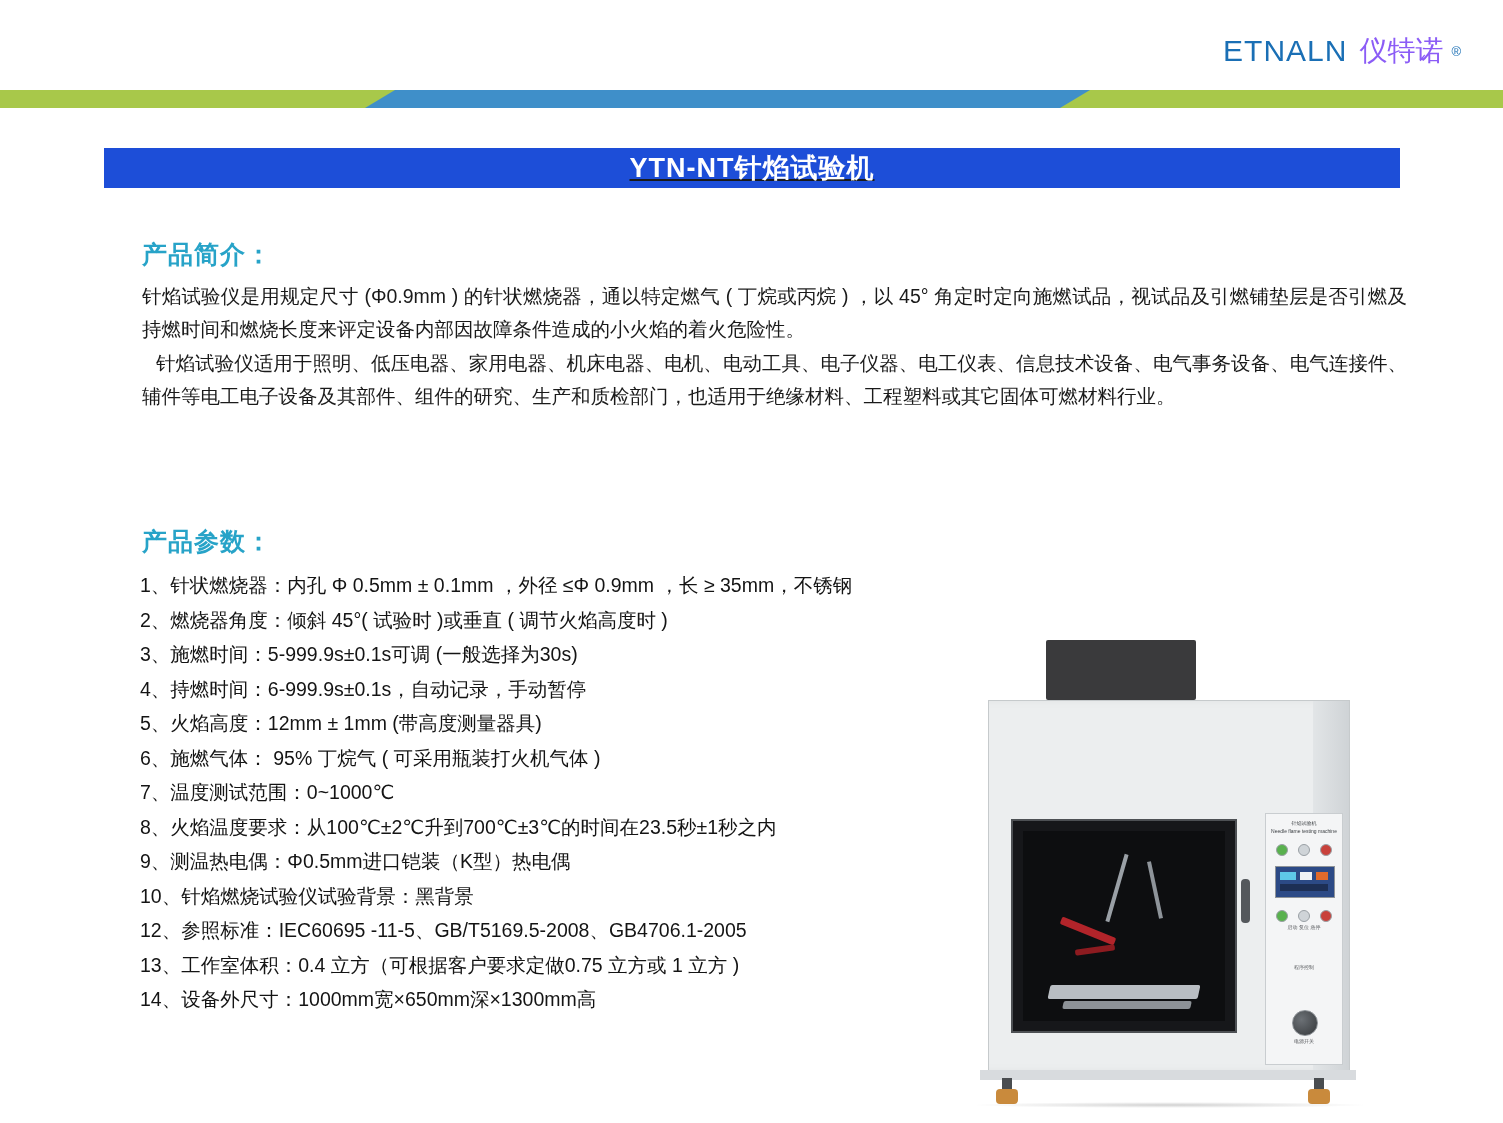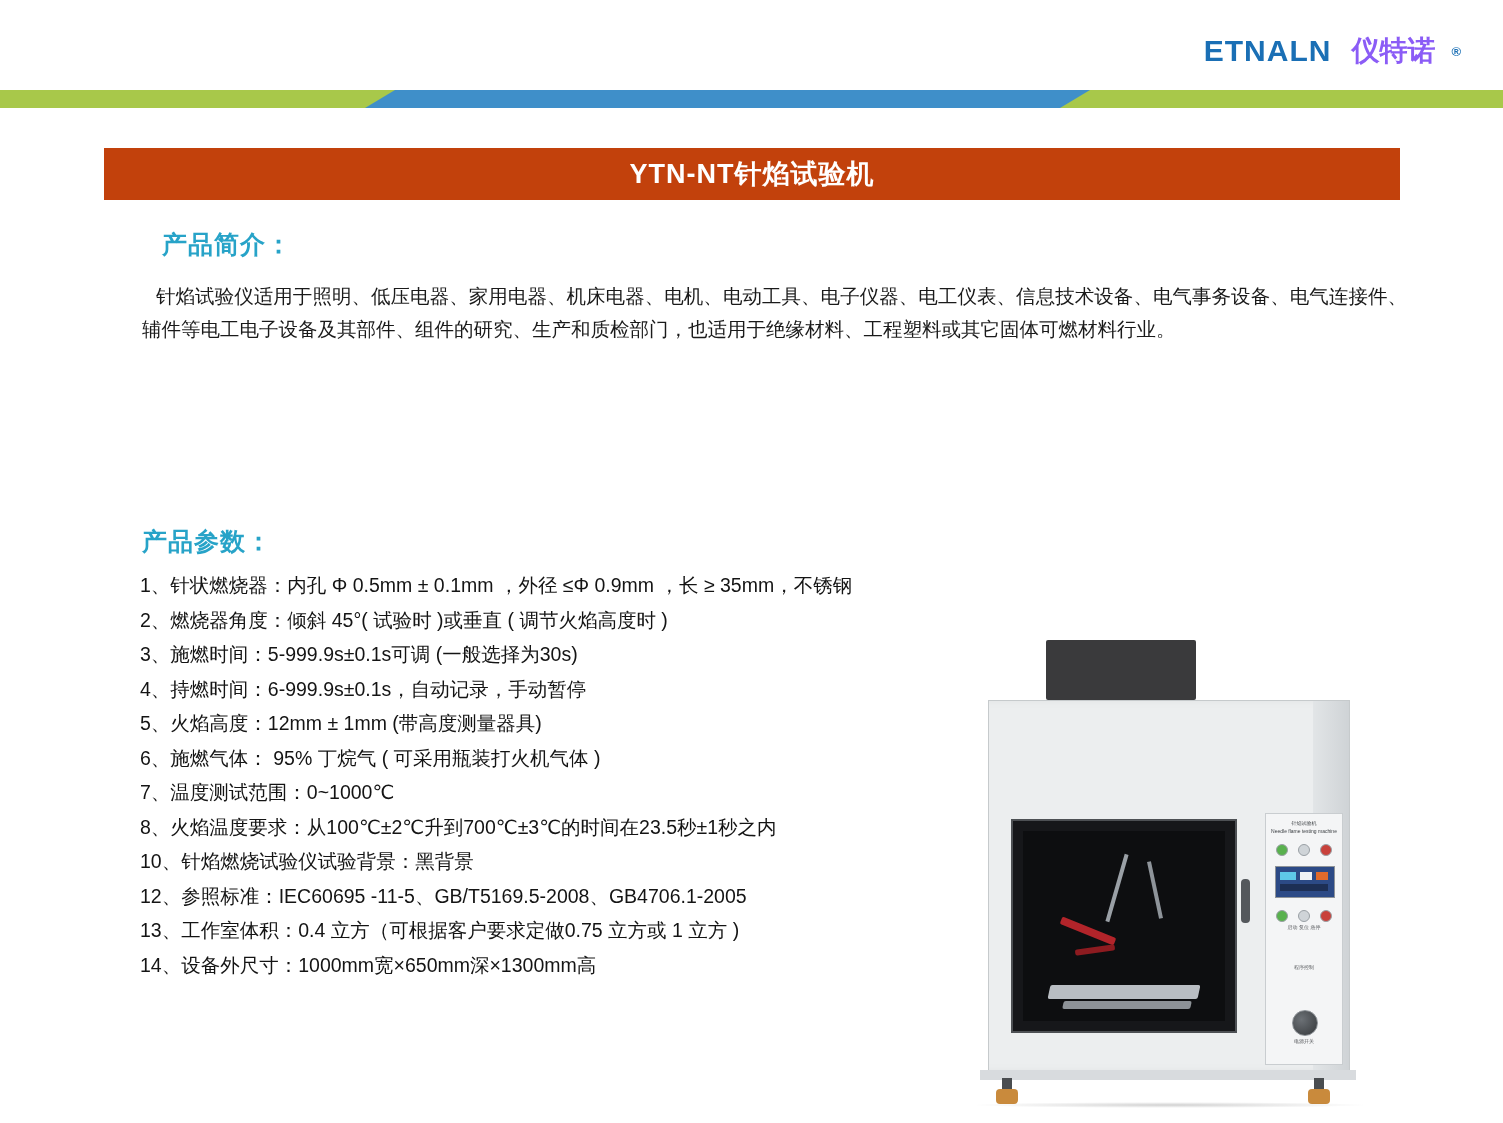--- a/index.html
+++ b/index.html
@@ -16,22 +16,22 @@
     overflow: hidden;
   }
 
   
   .brand {
     position: absolute;
     top: 32px;
     right: 42px;
     display: flex;
     align-items: center;
-    gap: 20px;
-    font-weight: bold;
+    gap: 12px;
+    font-weight: normal;
     white-space: nowrap;
   }
   .brand-latin {
     font-size: 30px;
     letter-spacing: 1px;
     color: #1a6fb5;
     font-family: "Liberation Sans", sans-serif;
   }
   .brand-cn {
     font-size: 28px;
@@ -53,43 +53,44 @@
     width: 1503px;
     height: 26px;
   }
 
   
   .title-bar {
     position: absolute;
     top: 148px;
     left: 104px;
     width: 1296px;
-    height: 52px;
-    background: #c2410c;
+    height: 40px;
+    background: #1d4ed8;
     display: flex;
     align-items: center;
     justify-content: center;
+    text-decoration: underline;
   }
   .title-bar span {
     color: #ffffff;
     font-size: 27px;
     font-weight: bold;
     letter-spacing: 1px;
   }
 
   
   .section-heading {
     position: absolute;
     left: 142px;
     color: #27a3c8;
     font-size: 25px;
     font-weight: bold;
     letter-spacing: 1px;
   }
-  #intro-heading { top: 228px; margin-left: 20px; }
+  #intro-heading { top: 238px; }
   #params-heading { top: 525px; }
 
   .intro-body {
     position: absolute;
     top: 280px;
     left: 142px;
     width: 1265px;
     font-size: 19.5px;
     line-height: 33px;
     color: #1a1a1a;
@@ -365,34 +366,36 @@
   <polygon points="1090,4 1503,4 1503,22 1060,22" fill="#a8c84a"></polygon>
 </svg>
 
 <div class="title-bar">
   <span>YTN-NT针焰试验机</span>
 </div>
 
 <div class="section-heading" id="intro-heading">产品简介：</div>
 
 <div class="intro-body">
+  <p>针焰试验仪是用规定尺寸 (Φ0.9mm ) 的针状燃烧器，通以特定燃气 ( 丁烷或丙烷 ) ，以 45° 角定时定向施燃试品，视试品及引燃铺垫层是否引燃及持燃时间和燃烧长度来评定设备内部因故障条件造成的小火焰的着火危险性。</p>
   <p class="indent">针焰试验仪适用于照明、低压电器、家用电器、机床电器、电机、电动工具、电子仪器、电工仪表、信息技术设备、电气事务设备、电气连接件、辅件等电工电子设备及其部件、组件的研究、生产和质检部门，也适用于绝缘材料、工程塑料或其它固体可燃材料行业。</p>
 </div>
 
 <div class="section-heading" id="params-heading">产品参数：</div>
 
 <div class="params">
   <div class="param-row">1、针状燃烧器：内孔 Φ 0.5mm ± 0.1mm ，外径 ≤Φ 0.9mm ，长 ≥ 35mm，不锈钢</div>
   <div class="param-row">2、燃烧器角度：倾斜 45°( 试验时 )或垂直 ( 调节火焰高度时 )</div>
   <div class="param-row">3、施燃时间：5-999.9s±0.1s可调 (一般选择为30s)</div>
   <div class="param-row">4、持燃时间：6-999.9s±0.1s，自动记录，手动暂停</div>
   <div class="param-row">5、火焰高度：12mm ± 1mm (带高度测量器具)</div>
   <div class="param-row">6、施燃气体： 95% 丁烷气 ( 可采用瓶装打火机气体 )</div>
   <div class="param-row">7、温度测试范围：0~1000℃</div>
   <div class="param-row">8、火焰温度要求：从100℃±2℃升到700℃±3℃的时间在23.5秒±1秒之内</div>
+  <div class="param-row">9、测温热电偶：Φ0.5mm进口铠装（K型）热电偶</div>
   <div class="param-row">10、针焰燃烧试验仪试验背景：黑背景</div>
   <div class="param-row">12、参照标准：IEC60695 -11-5、GB/T5169.5-2008、GB4706.1-2005</div>
   <div class="param-row">13、工作室体积：0.4 立方（可根据客户要求定做0.75 立方或 1 立方 )</div>
   <div class="param-row">14、设备外尺寸：1000mm宽×650mm深×1300mm高</div>
 </div>
 
 <div class="machine">
   <div class="m-top-vent"></div>
 
   <div class="m-body">

